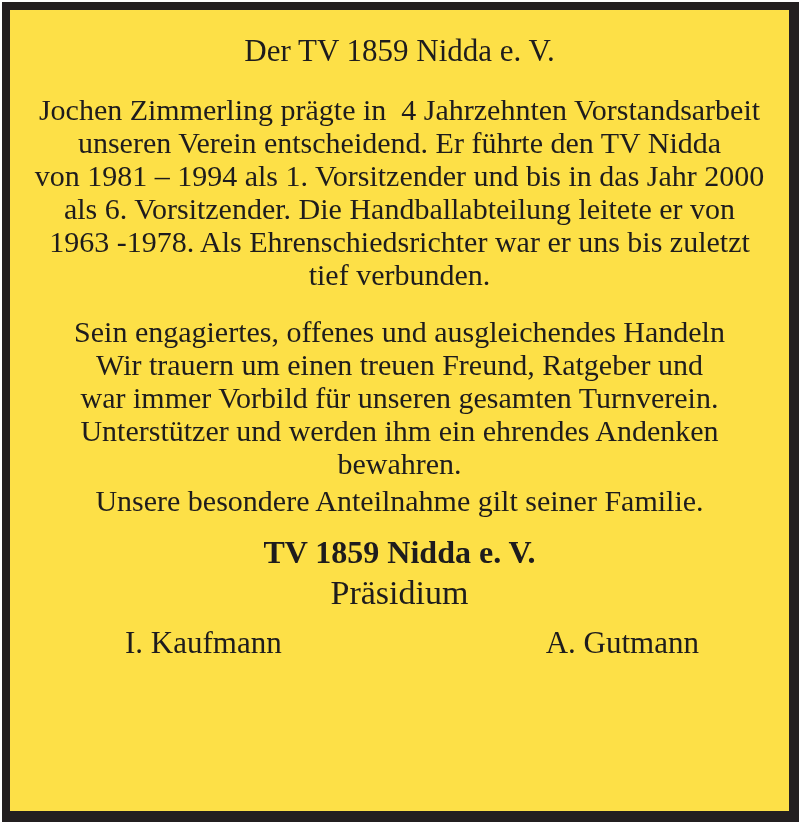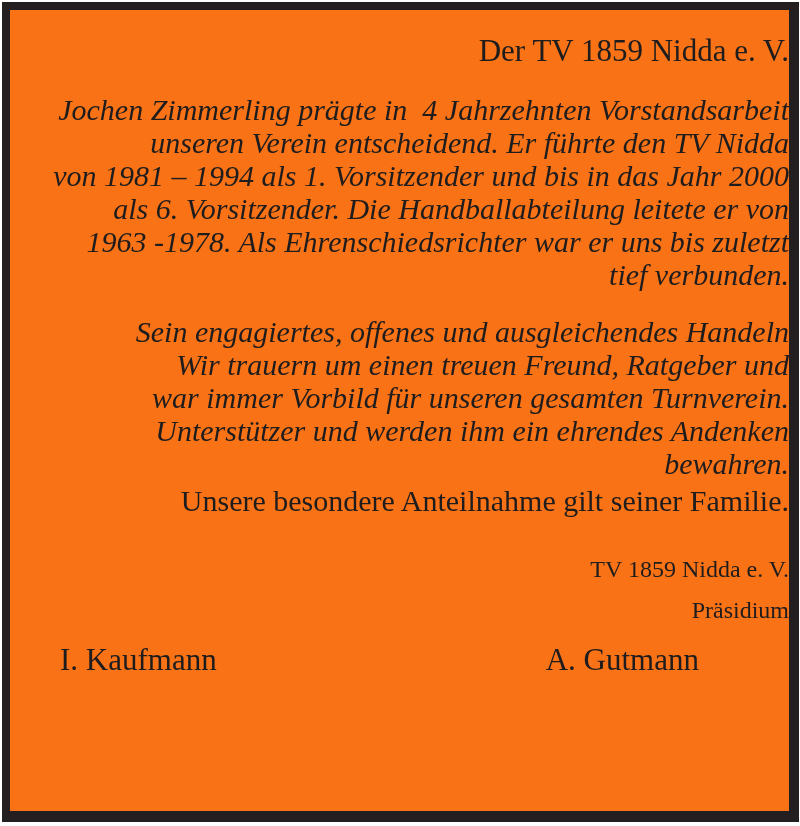--- a/index.html
+++ b/index.html
@@ -17,22 +17,22 @@
   }
   .notice-card {
     position: absolute;
     left: 2px;
     top: 2px;
     right: 1px;
     bottom: 4px;
     border: 8px solid #231f20;
     border-right-width: 10px;
     border-bottom-width: 11px;
-    background: #f97316;
-    text-align: right;
+    background: #fde047;
+    text-align: center;
     overflow: hidden;
   }
   .intro {
     margin-top: 23px;
     font-size: 31px;
     line-height: 35px;
   }
   .line {
     white-space: pre;
   }
@@ -47,45 +47,44 @@
     font-weight: bold;
     font-size: 73px;
     line-height: 72px;
     white-space: nowrap;
     transform: scaleX(0.82);
     transform-origin: 50% 50%;
   }
   .para {
     font-size: 30px;
     line-height: 33px;
-    font-style: italic;
   }
   .para-1 { margin-top: 25px; }
   .para-2 { margin-top: 24px; }
   .condolence {
     margin-top: 4px;
     font-size: 30px;
     line-height: 33px;
     white-space: pre;
   }
   .org-line {
-    margin-top: 30px;
-    font-size: 24px;
+    margin-top: 13px;
+    font-size: 32px;
     line-height: 44px;
-    font-weight: normal;
+    font-weight: bold;
   }
   .board-line {
-    font-size: 24px;
+    font-size: 34px;
     line-height: 38px;
   }
   .signatories {
     margin-top: 14px;
     display: flex;
     justify-content: space-between;
-    padding: 0 90px 0 50px;
+    padding: 0 90px 0 115px;
     font-size: 31px;
     line-height: 34px;
   }
   .signatory {
     white-space: nowrap;
   }
 </style>
 </head>
 <body>
 

